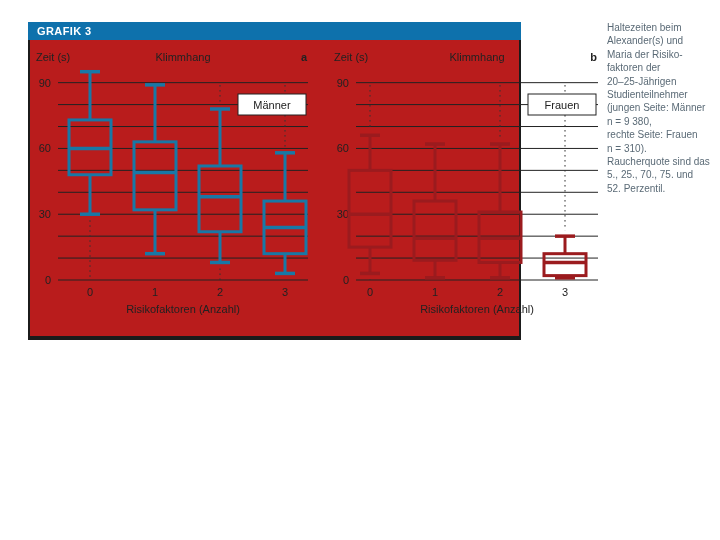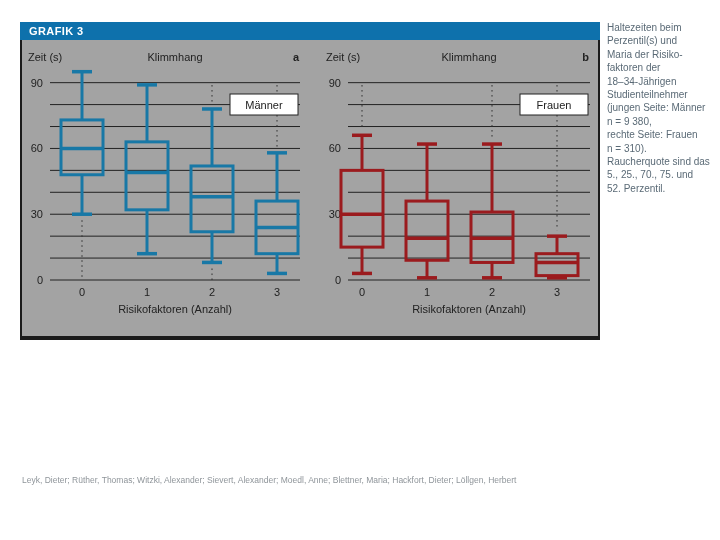--- a/index.html
+++ b/index.html
@@ -1,20 +1,20 @@
 <!DOCTYPE html>
 <html><head>
 <meta charset="utf-8">
 <style>
   html,body{margin:0;padding:0;background:#fff;}
   .canvas{position:relative;width:720px;height:540px;background:#ffffff;overflow:hidden;
           font-family:"Liberation Sans","DejaVu Sans",sans-serif;}
-  .figure-frame{position:absolute;left:20px;top:22px;width:580px;height:318px;box-sizing:border-box;
+  .figure-frame{position:absolute;left:28px;top:22px;width:493px;height:318px;box-sizing:border-box;
           border-left:2px solid #1b1b1b;border-right:2px solid #1b1b1b;border-bottom:4px solid #1b1b1b;
-          background:#a3a3a3;}
+          background:#b91c1c;}
   .header-bar{height:18px;margin:0 -2px 0 -2px;color:#ffffff;font-weight:bold;font-size:11px;
           line-height:18px;padding-left:9px;letter-spacing:0.4px;}
   .chart-svg{display:block;margin:0;}
   .caption{position:absolute;left:607px;top:21px;width:112px;font-size:10px;line-height:13.4px;
           white-space:nowrap;}
   .citation{position:absolute;left:22px;top:472px;width:660px;font-size:8.5px;line-height:16px;}
 </style>
 </head>
 <body>
 
@@ -129,29 +129,28 @@
           <line x1="525" y1="237.8074" x2="545" y2="237.8074" stroke="#9b1b1e" stroke-width="3.5"></line>
           <rect x="514" y="213.68880000000001" width="42" height="21.925999999999988" fill="none" stroke="#9b1b1e" stroke-width="3"></rect>
           <line x1="514" y1="222.4592" x2="556" y2="222.4592" stroke="#9b1b1e" stroke-width="3.5"></line>
           <text x="535" y="256" text-anchor="middle" font-size="11" font-weight="normal" fill="#222222">3</text>
           <text x="447" y="273" text-anchor="middle" font-size="11" font-weight="normal" fill="#222222">Risikofaktoren (Anzahl)</text>
         </g>
       </svg>
   </div>
   <div class="caption" id="caption" style="color: rgb(90, 106, 118);">
       <div>Haltezeiten beim</div>
-      <div>Perzentil(s) und</div>
+      <div>Alexander(s) und</div>
       <div>Maria der Risiko-</div>
       <div>faktoren der</div>
-      <div>18–34-Jährigen</div>
+      <div>20–25-Jährigen</div>
       <div>Studienteilnehmer</div>
       <div>(jungen Seite: Männer</div>
       <div>n = 9 380,</div>
       <div>rechte Seite: Frauen</div>
       <div>n = 310).</div>
       <div>Raucherquote sind das</div>
       <div>5., 25., 70., 75. und</div>
       <div>52. Perzentil.</div>
     </div>
   <div class="citation" id="citation" style="color: rgb(143, 149, 154);">
-      <div>Leyk, Dieter; Rüther, Thomas; Witzki, Alexander; Sievert, Alexander; Moedl, Anne; Blettner, Maria; Hackfort, Dieter; Löllgen, Herbert</div>
     </div>
 </div>
 
 </body></html>

